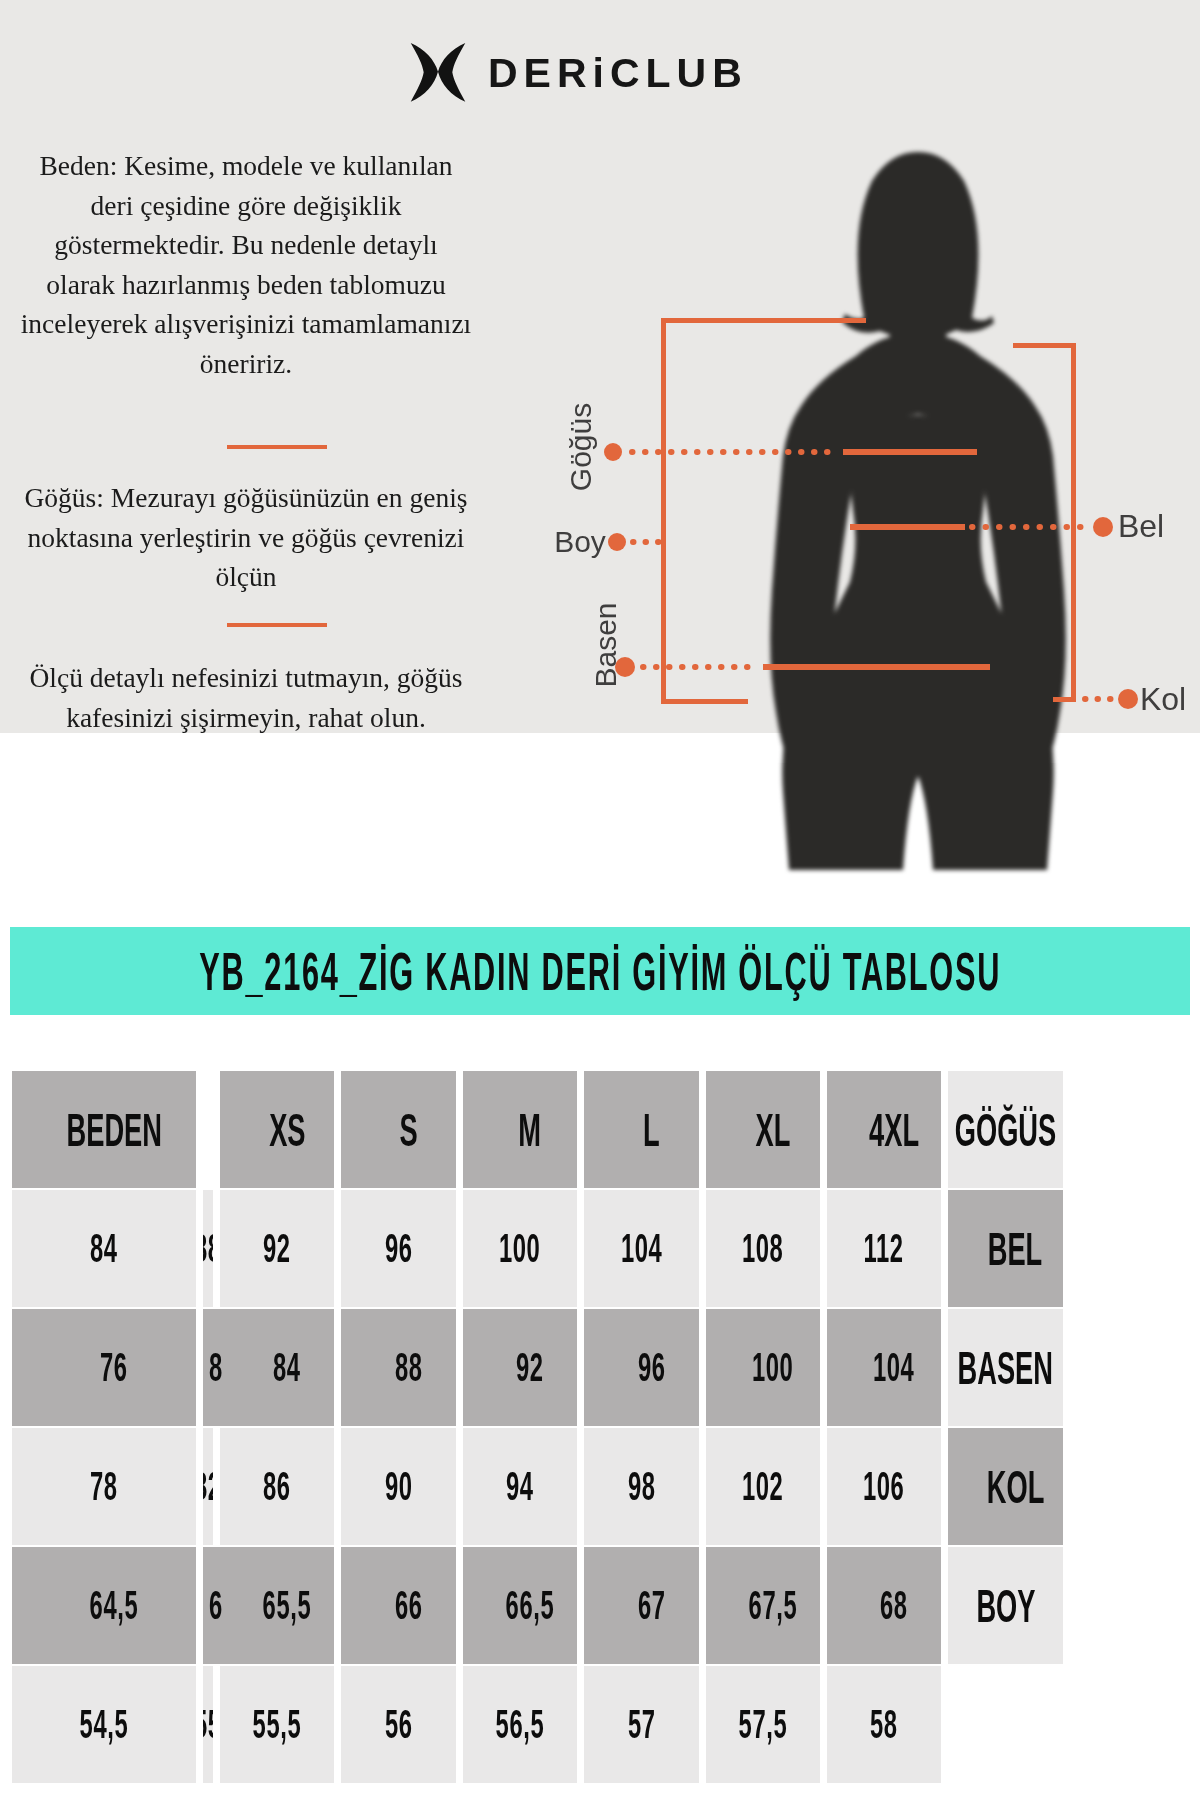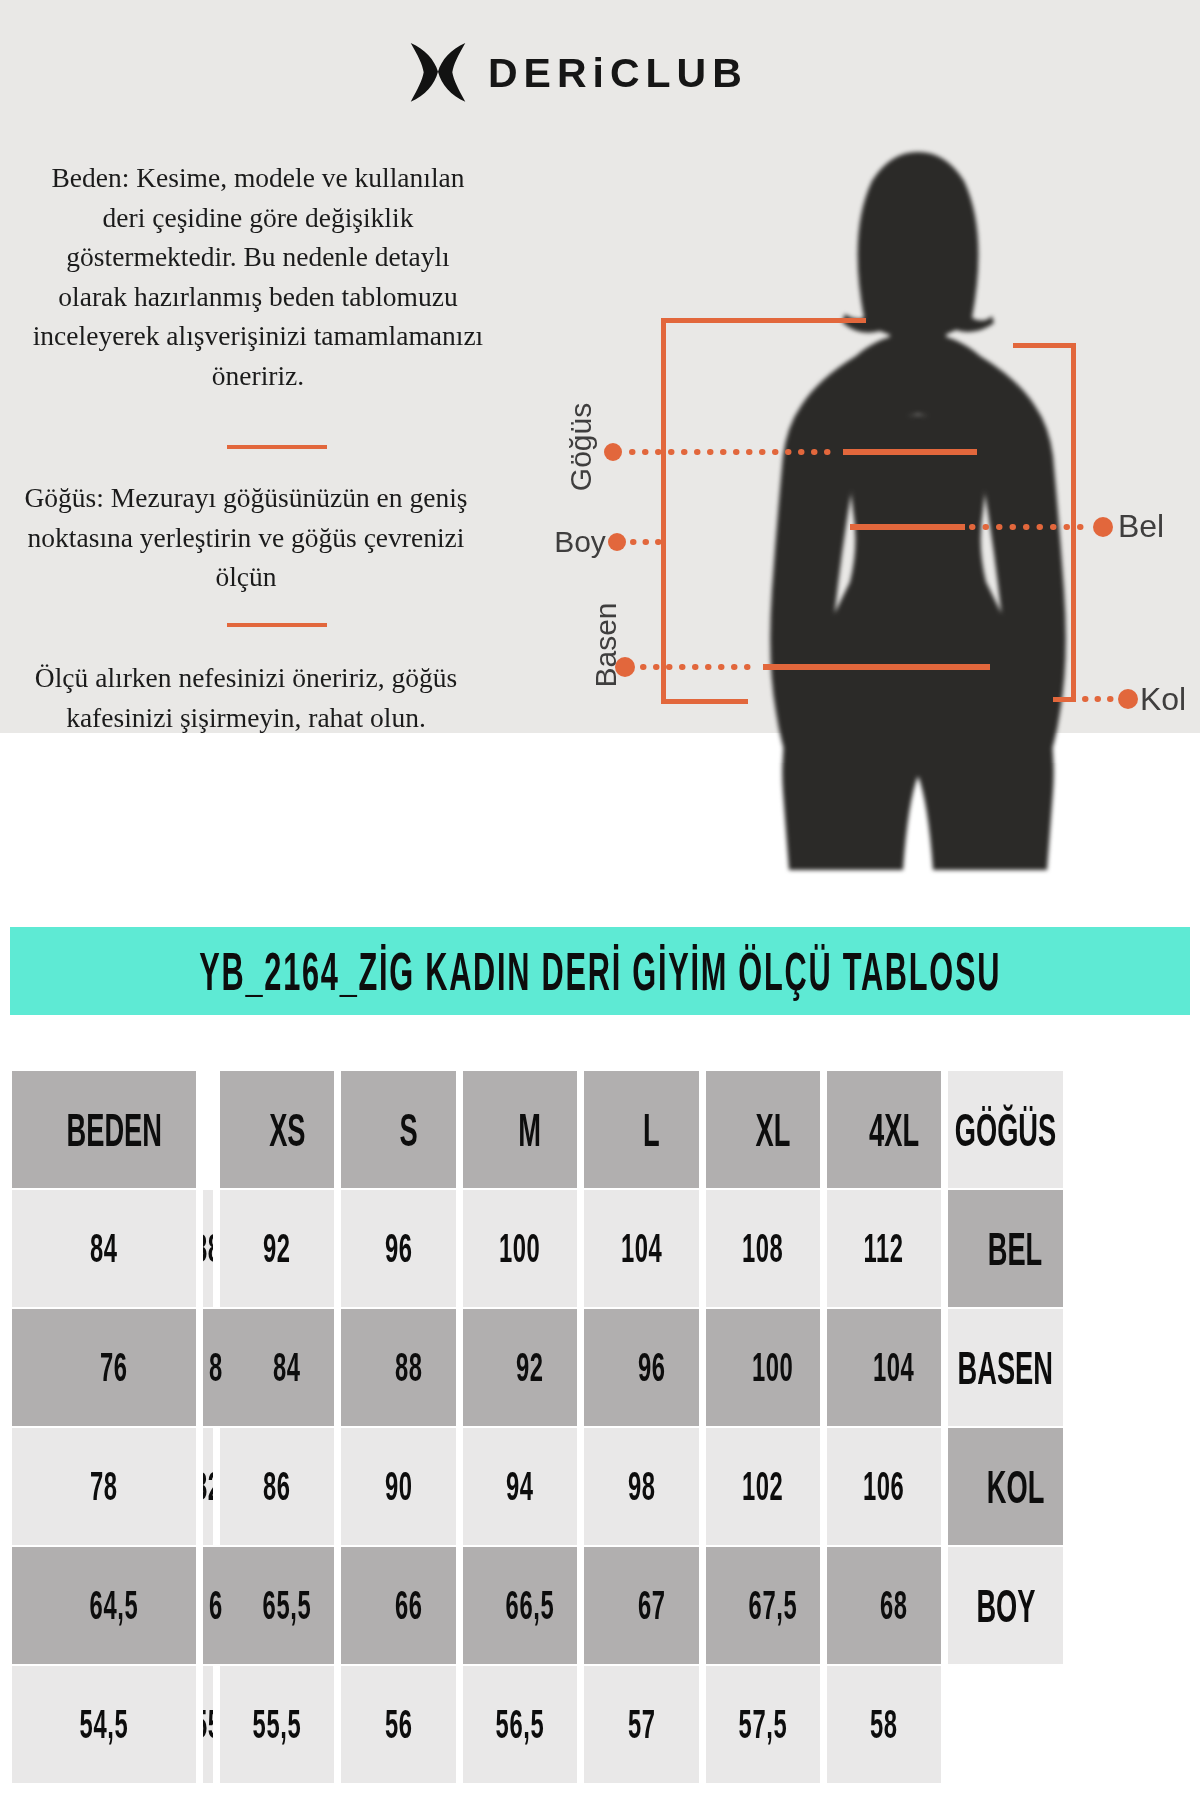--- a/index.html
+++ b/index.html
@@ -53,25 +53,25 @@
     <div class="logo">
       <svg class="logo-icon" viewBox="0 0 100 88" xmlns="http://www.w3.org/2000/svg">
         <path fill="#121212" d="M10,0 C31,9 45,25 50,42 C45,61 31,77 10,86
                  C21,66 27,55 29,43 C27,31 21,19 10,0 Z"></path>
         <path fill="#121212" d="M90,0 C69,9 55,25 50,42 C55,61 69,77 90,86
                  C79,66 73,55 71,43 C73,31 79,19 90,0 Z"></path>
       </svg>
       <span class="logo-word">DERiCLUB</span>
     </div>
 
-    <p class="info p1" style="position:absolute;margin:12px;">Beden: Kesime, modele ve kullanılan deri çeşidine göre değişiklik göstermektedir. Bu nedenle detaylı olarak hazırlanmış beden tablomuzu inceleyerek alışverişinizi tamamlamanızı öneririz.</p>
+    <p class="info p1" style="position:absolute;margin:0;">Beden: Kesime, modele ve kullanılan deri çeşidine göre değişiklik göstermektedir. Bu nedenle detaylı olarak hazırlanmış beden tablomuzu inceleyerek alışverişinizi tamamlamanızı öneririz.</p>
     <div class="divider d1"></div>
     <p class="info p2" style="position:absolute;margin:0;">Göğüs: Mezurayı göğüsünüzün en geniş noktasına yerleştirin ve göğüs çevrenizi ölçün</p>
     <div class="divider d2"></div>
-    <p class="info p3" style="position:absolute;margin:0;">Ölçü alırken nefesinizi öneririz, göğüs kafesinizi şişirmeyin, rahat olun.</p>
+    <p class="info p3" style="position:absolute;margin:0;">Ölçü detaylı nefesinizi tutmayın, göğüs kafesinizi şişirmeyin, rahat olun.</p>
 
     <div class="diagram">
 
       <svg class="sil" width="1200" height="870" viewBox="0 0 1200 870" xmlns="http://www.w3.org/2000/svg">
         <g fill="#2b2a28">
 
           <path d="M864,318 Q848,232 872,181 Q890,152 918,152 Q946,152 964,181
                    Q988,232 972,318 Q984,324 992,316 L994,323 Q976,336 956,330
                    Q936,340 918,338 Q900,340 880,331 Q858,337 842,322 L845,314
                    Q855,321 864,318 Z"></path>

